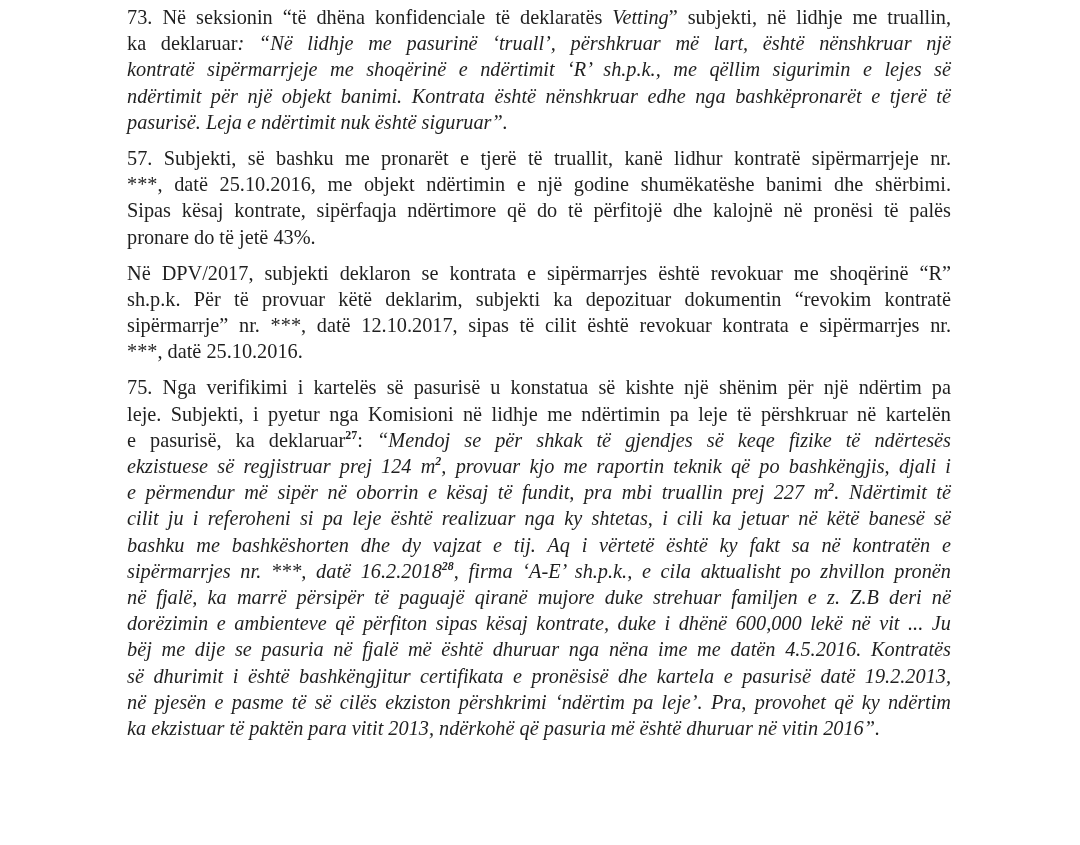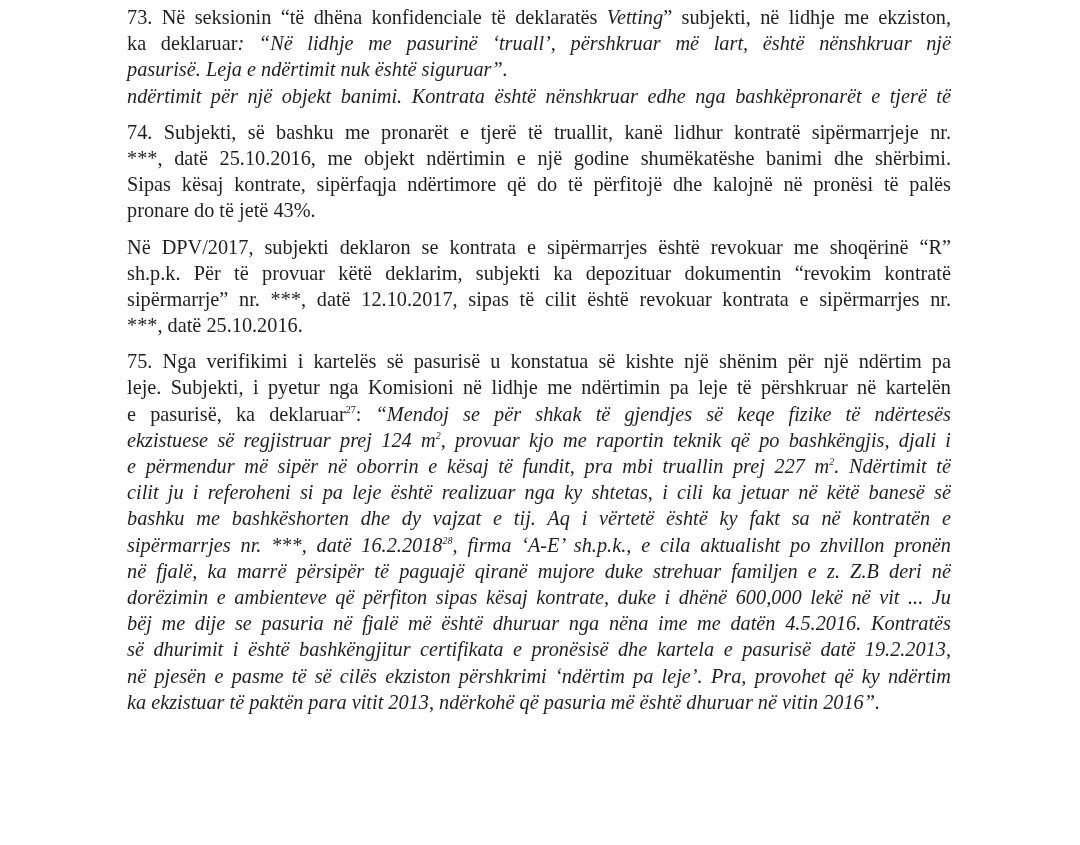--- a/index.html
+++ b/index.html
@@ -37,37 +37,39 @@
     .line.last {
       text-align-last: left;
     }
     .num {
       font-weight: normal;
     }
     .it {
       font-style: italic;
     }
     sup {
-      font-size: 10px;
+      font-size: 12px;
       line-height: 0;
       vertical-align: super;
+      font-weight: bold;
     }
   </style>
 </head>
 <body>
 
 <div class="page" id="page">
     <div class="para">
-      <span class="line"><span class="num">73.</span><span> Në seksionin “të dhëna konfidenciale të deklaratës </span><span class="it">Vetting</span><span>” subjekti, në lidhje me ekziston,</span></span>
+      <span class="line"><span class="num">73.</span><span> Në seksionin “të dhëna konfidenciale të deklaratës </span><span class="it">Vetting</span><span>” subjekti, në lidhje me truallin,</span></span>
       <span class="line"><span>ka deklaruar</span><span class="it">: “Në lidhje me pasurinë ‘truall’, përshkruar më lart, është nënshkruar një</span></span>
+      <span class="line"><span class="it">kontratë sipërmarrjeje me shoqërinë e ndërtimit ‘R’ sh.p.k., me qëllim sigurimin e lejes së</span></span>
+      <span class="line"><span class="it">ndërtimit për një objekt banimi. Kontrata është nënshkruar edhe nga bashkëpronarët e tjerë të</span></span>
       <span class="line last"><span class="it">pasurisë. Leja e ndërtimit nuk është siguruar”.</span></span>
-      <span class="line"><span class="it">ndërtimit për një objekt banimi. Kontrata është nënshkruar edhe nga bashkëpronarët e tjerë të</span></span>
     </div>
     <div class="para">
-      <span class="line"><span class="num">74.</span><span> Subjekti, së bashku me pronarët e tjerë të truallit, kanë lidhur kontratë sipërmarrjeje nr.</span></span>
+      <span class="line"><span class="num">57.</span><span> Subjekti, së bashku me pronarët e tjerë të truallit, kanë lidhur kontratë sipërmarrjeje nr.</span></span>
       <span class="line"><span>***, datë 25.10.2016, me objekt ndërtimin e një godine shumëkatëshe banimi dhe shërbimi.</span></span>
       <span class="line"><span>Sipas kësaj kontrate, sipërfaqja ndërtimore që do të përfitojë dhe kalojnë në pronësi të palës</span></span>
       <span class="line last"><span>pronare do të jetë 43%.</span></span>
     </div>
     <div class="para">
       <span class="line"><span>Në DPV/2017, subjekti deklaron se kontrata e sipërmarrjes është revokuar me shoqërinë “R”</span></span>
       <span class="line"><span>sh.p.k. Për të provuar këtë deklarim, subjekti ka depozituar dokumentin “revokim kontratë</span></span>
       <span class="line"><span>sipërmarrje” nr. ***, datë 12.10.2017, sipas të cilit është revokuar kontrata e sipërmarrjes nr.</span></span>
       <span class="line last"><span>***, datë 25.10.2016.</span></span>
     </div>

